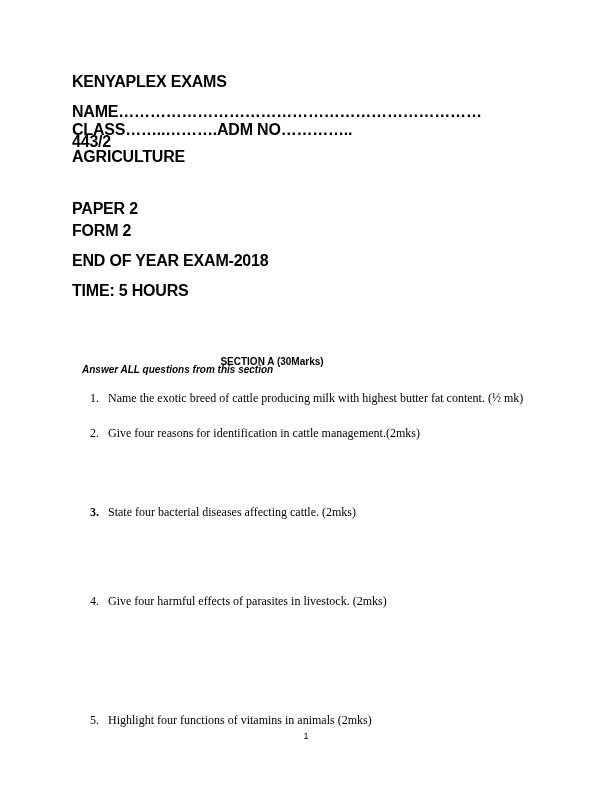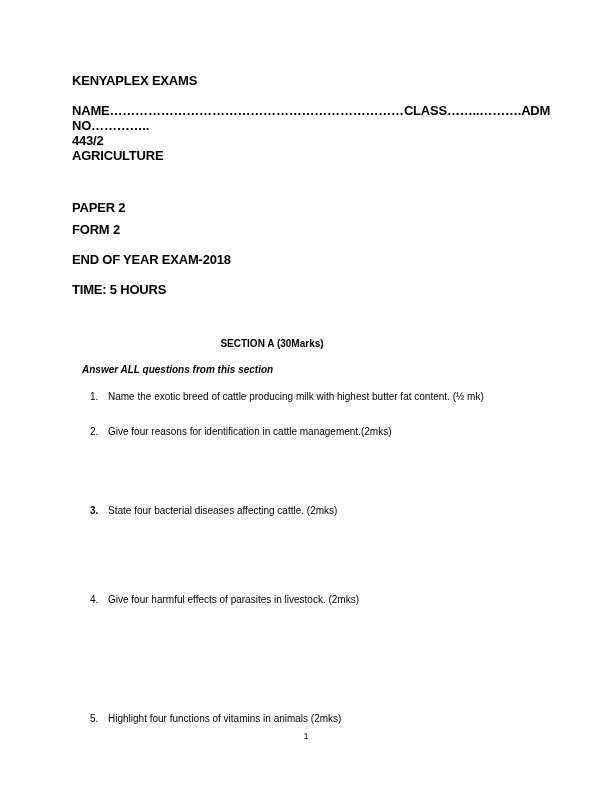--- a/index.html
+++ b/index.html
@@ -1,22 +1,22 @@
 <!DOCTYPE html>
 <html><head>
 <meta charset="utf-8">
 <style>
   html, body { margin:0; padding:0; background:#ffffff; }
   body { width:612px; height:792px; position:relative; overflow:hidden;
          font-family:"Liberation Sans", sans-serif; color:#000; }
-  .hdr { position:absolute; left:72px; font-weight:bold; font-size:13px; letter-spacing:-0.2px; }
-  .section-title { position:absolute; left:0; width:544px; text-align:center; top:338px;
+  .hdr { position:absolute; left:72px; font-weight:bold; font-size:16px; letter-spacing:-0.2px; }
+  .section-title { position:absolute; left:0; width:544px; text-align:center; top:356px;
                    font-weight:bold; font-size:10px; }
   .instr { position:absolute; left:72px; top:364px; font-weight:bold; font-style:italic; font-size:10px;margin-left:10px; }
-  .q { position:absolute; left:90px; font-size:10px; }
+  .q { position:absolute; left:90px; font-size:12px;font-family:Liberation Serif, serif; }
   .q .num { display:inline-block; width:18px; }
   .q .num.b { font-weight:bold; }
   .pagenum { position:absolute; left:0; width:612px; text-align:center; top:731px; font-size:9px; }
 </style>
 </head>
 <body>
 
 <div class="hdr" style="top:73px">KENYAPLEX EXAMS</div>
 <div class="hdr" style="top:103px">NAME……………………………………………………………CLASS……..……….ADM NO…………..</div>
 <div class="hdr" style="top:133px">443/2</div>

